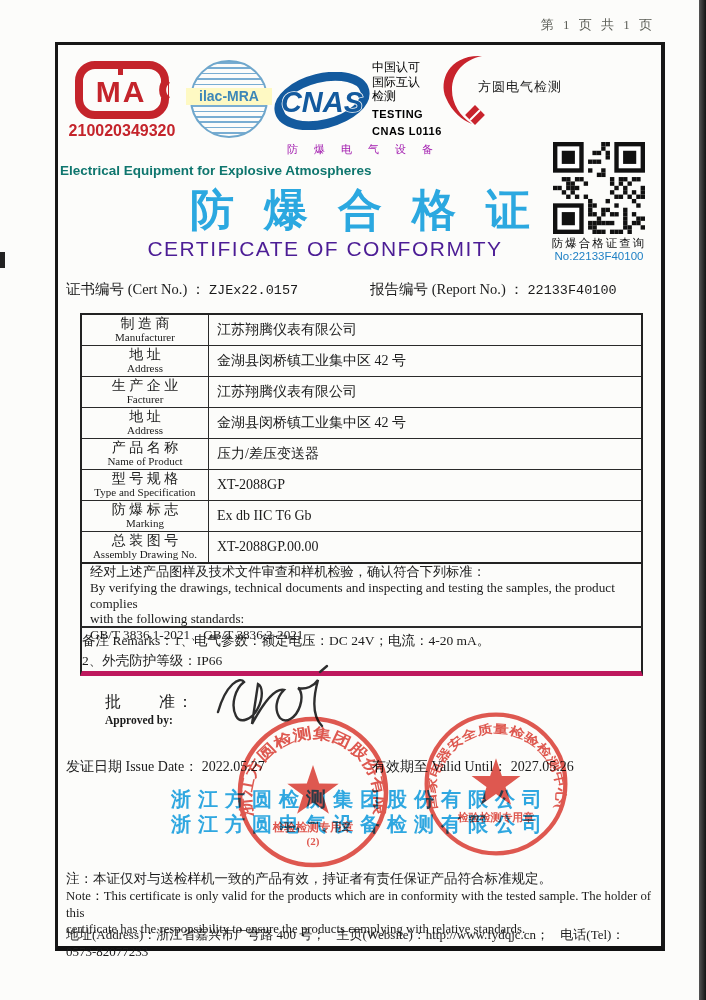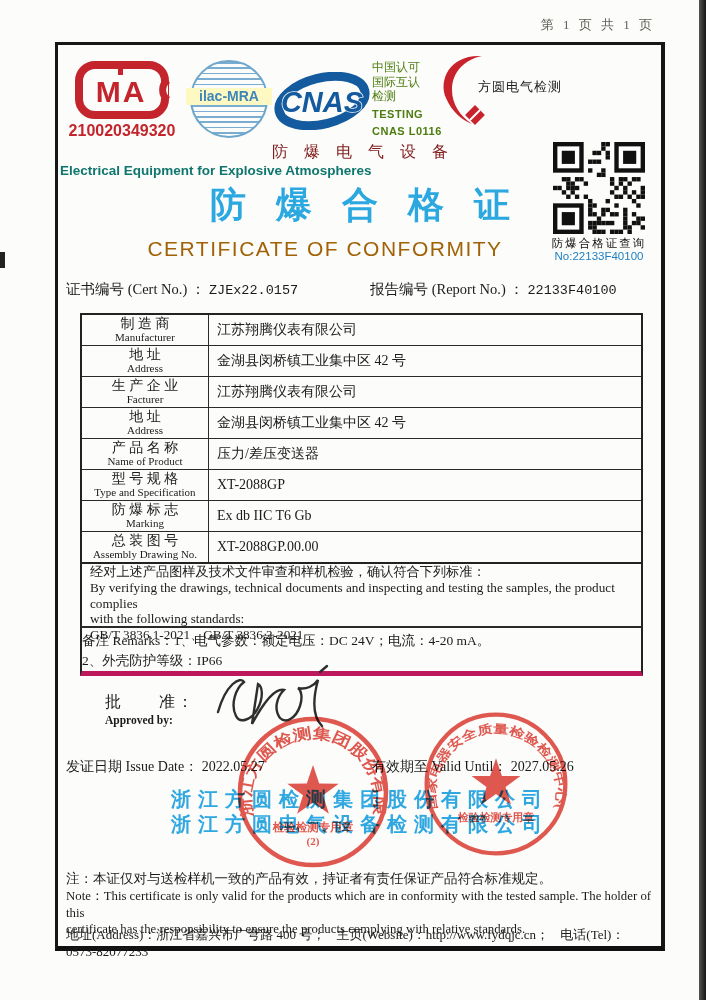--- a/index.html
+++ b/index.html
@@ -23,33 +23,33 @@
   #cma-logo{left:74px;top:60px;width:96px;height:60px;}
   #cma-number{left:58px;top:122px;width:128px;text-align:center;color:#c4242b;
     font-family:"Liberation Sans","DejaVu Sans",sans-serif;font-weight:bold;font-size:16px;}
   #ilac-logo{left:190px;top:60px;width:78px;height:78px;border-radius:50%;
     border:2px solid #6fa7cc;box-sizing:border-box;
     background:repeating-linear-gradient(180deg,#79add2 0 1.6px,transparent 1.6px 5.4px);}
   #ilac-band{left:186px;top:88px;width:86px;height:17px;background:#fef9c3;
     text-align:center;font-family:"Liberation Sans","DejaVu Sans",sans-serif;
     font-weight:bold;font-size:14px;color:#3d87b8;line-height:17px;}
   #cnas-logo{left:274px;top:72px;width:96px;height:58px;}
-  #cnas-text{left:372px;top:60px;width:110px;font-size:12px;line-height:14.5px;color:#4d7c0f;
+  #cnas-text{left:372px;top:60px;width:110px;font-size:12px;line-height:14.5px;color:#000000;
     font-family:"Liberation Sans","DejaVu Sans",sans-serif;}
   #cnas-text .b{font-weight:bold;font-size:11px;letter-spacing:.5px;line-height:14px;margin-top:3px;}
   #fy-logo{left:430px;top:52px;width:70px;height:80px;}
   #fy-label{left:478px;top:78px;width:110px;font-size:13px;color:#1d1d1d;letter-spacing:1px;
     font-family:"Liberation Sans","DejaVu Sans",sans-serif;}
-  #title-zh-small{left:60px;top:142px;width:600px;text-align:center;font-size:16px;
-    letter-spacing:16px;padding-left:16px;box-sizing:border-box;color:#7f1d1d;}
+  #title-zh-small{left:60px;top:142px;width:600px;text-align:center;font-size:11px;
+    letter-spacing:16px;padding-left:16px;box-sizing:border-box;color:#a21caf;}
   #title-en-small{left:60px;top:163px;width:600px;text-align:left;font-weight:bold;
     font-size:13.5px;color:#0f766e;font-family:"Liberation Sans","DejaVu Sans",sans-serif;}
-  #title-zh-big{left:60px;top:181px;width:600px;text-align:center;font-size:36px;font-weight:bold;
+  #title-zh-big{left:60px;top:181px;width:600px;text-align:center;font-size:44px;font-weight:bold;
     letter-spacing:30px;padding-left:30px;box-sizing:border-box;color:#2ba8e0;}
-  #title-en-big{left:25px;top:237px;width:600px;text-align:center;font-size:21px;color:#a16207;
+  #title-en-big{left:25px;top:237px;width:600px;text-align:center;font-size:21px;color:#4c1d95;
     letter-spacing:1.5px;font-family:"Liberation Sans","DejaVu Sans",sans-serif;}
   
   #qr-box{left:553px;top:142px;width:92px;height:92px;}
   #qr-caption{left:540px;top:236px;width:118px;text-align:center;font-size:11.5px;
     letter-spacing:2px;color:#111;}
   #qr-number{left:540px;top:250px;width:118px;text-align:center;font-size:11.5px;color:#1d7fc4;
     font-family:"Liberation Sans","DejaVu Sans",sans-serif;}
   
   #cert-line{left:66px;top:280px;width:580px;font-size:14.5px;}
   #cert-line .val{font-family:"Liberation Mono","DejaVu Sans Mono",monospace;font-size:13.5px;}

